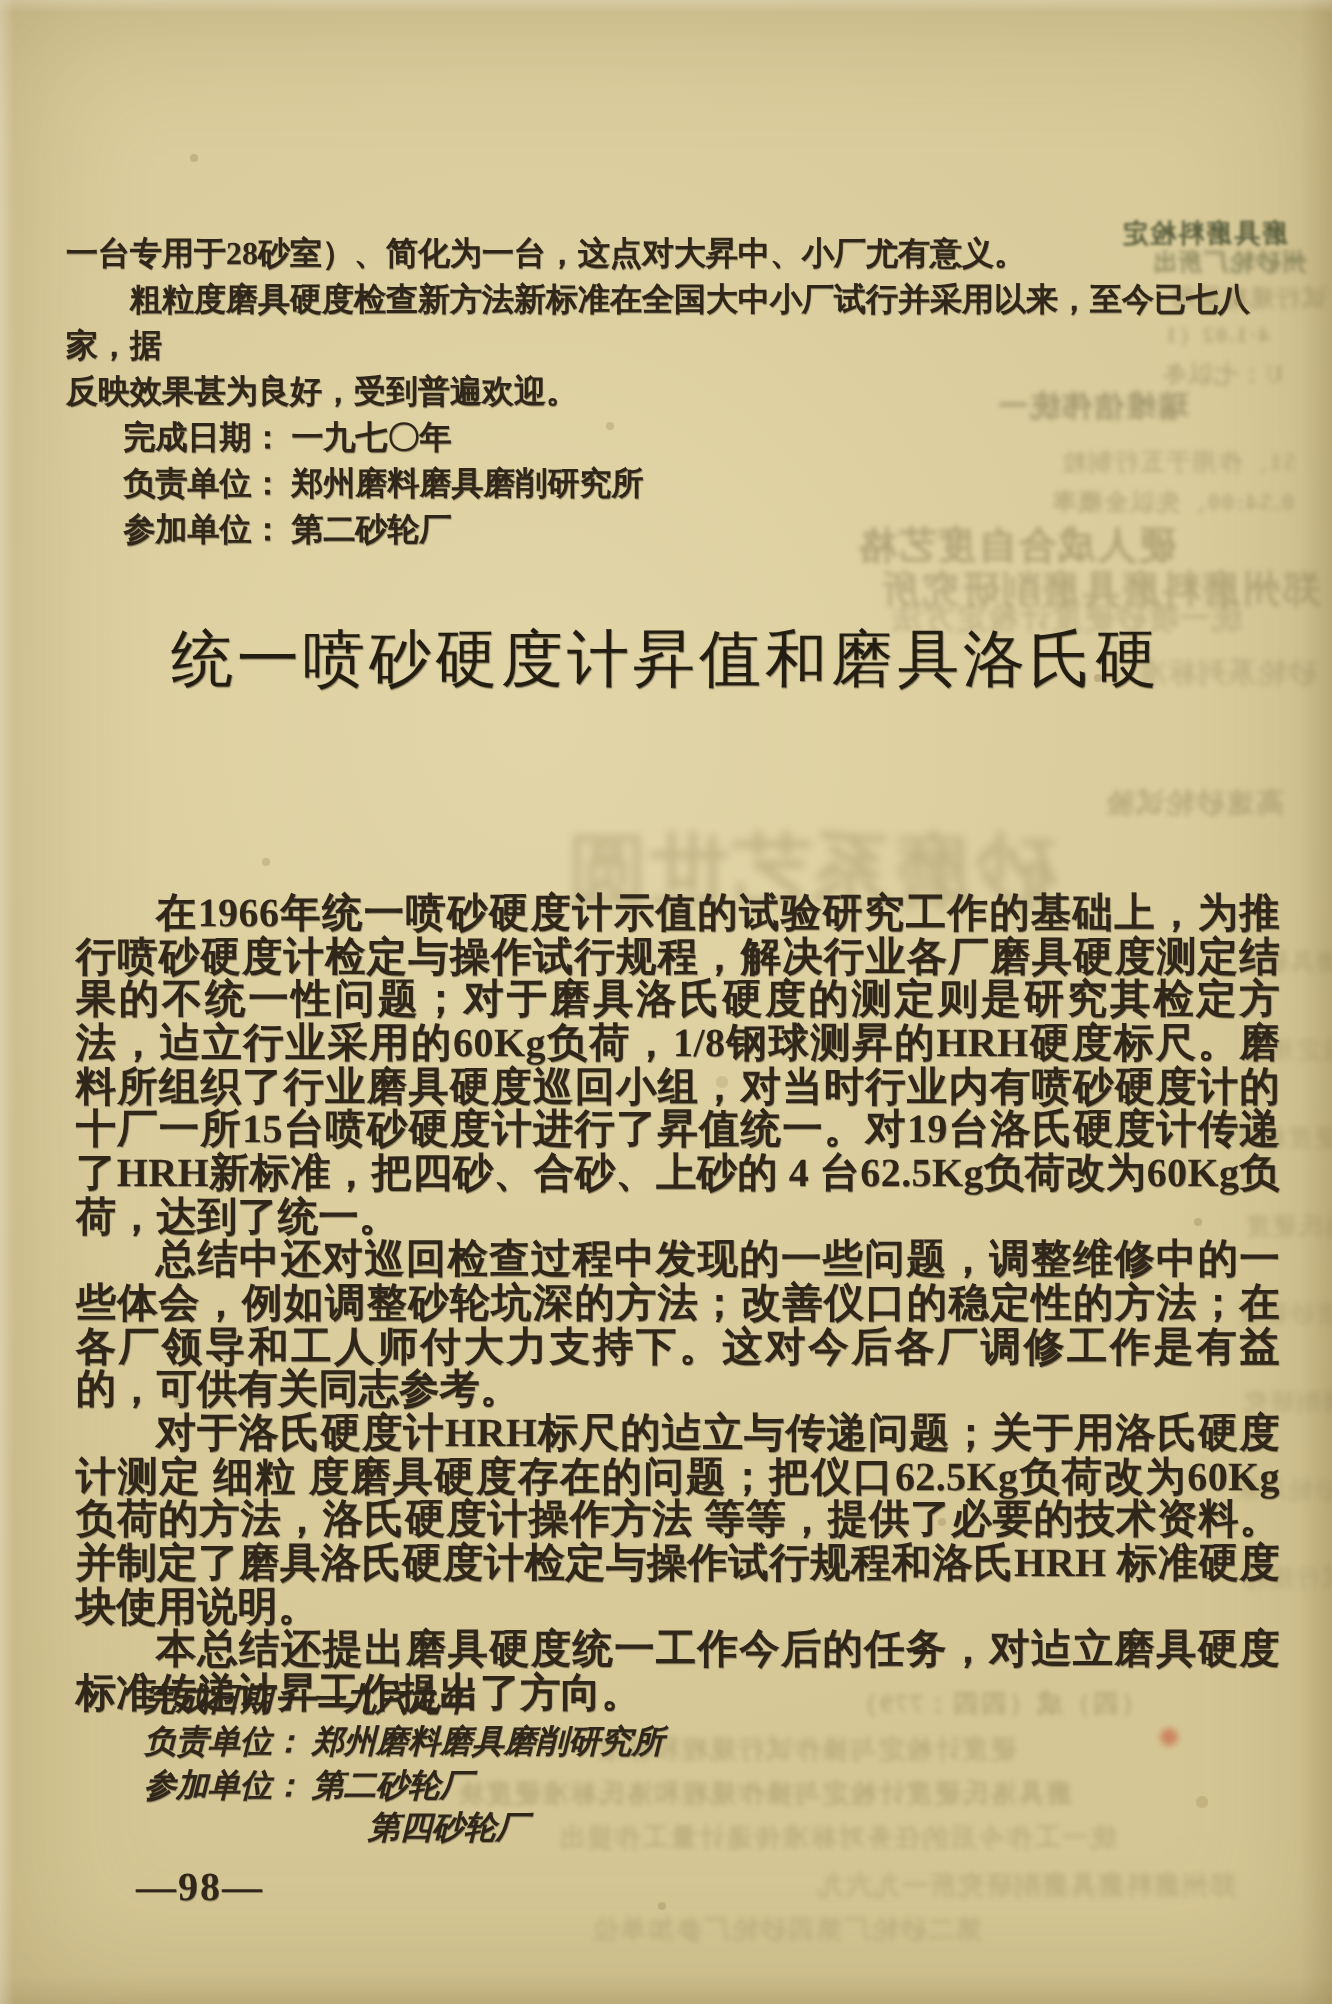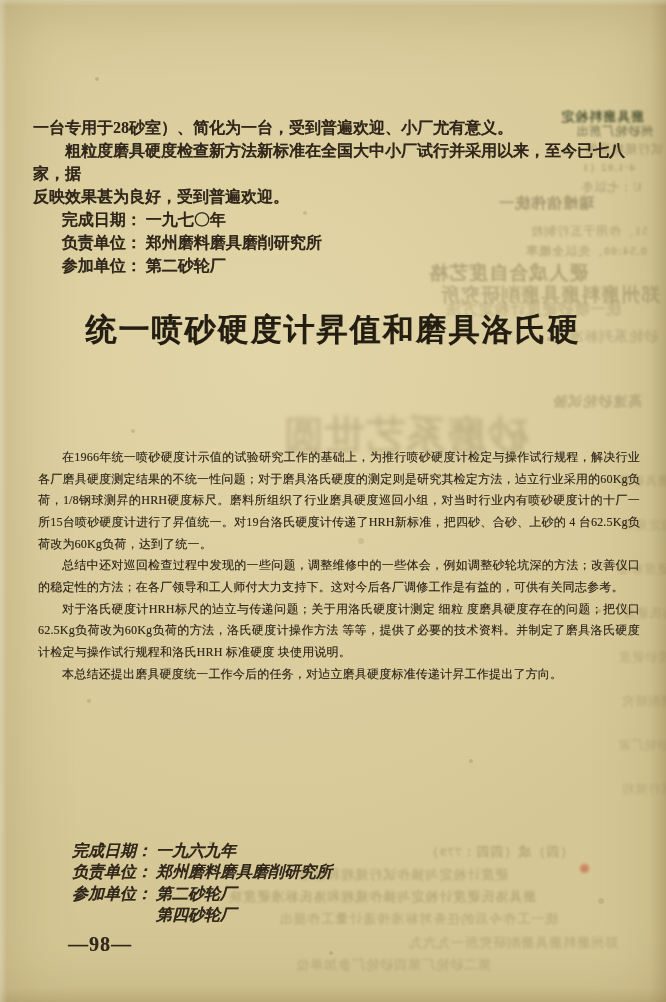--- a/index.html
+++ b/index.html
@@ -47,37 +47,37 @@
   }
   .ink{color:#30271a;text-shadow:0.3px 0.3px 0.4px rgba(48,39,26,.45);}
   .top-block{
     position:absolute;left:33px;top:116px;width:608px;
     font-size:16px;line-height:23px;font-weight:600;
   }
   .ind2{text-indent:2em;}
   .ind18{text-indent:1.8em;}
   .title-block{
     position:absolute;left:0;top:300px;width:100%;
-    text-align:center;font-weight:700;color:#241d12;
+    text-align:center;font-weight:400;color:#241d12;
     font-size:31px;line-height:60px;
     text-shadow:0.4px 0.4px 0.6px rgba(36,29,18,.55);
   }
   .t1{letter-spacing:2px;}
   .t2{letter-spacing:3px;}
   .body-block{
     position:absolute;left:38px;top:447px;width:602px;
-    font-size:12px;line-height:21.65px;font-weight:400;
+    font-size:20px;line-height:21.65px;font-weight:700;
     text-align:justify;letter-spacing:0.2px;
   }
   .body-block p{margin:0;text-indent:2em;}
   .footer-block{
     position:absolute;left:72px;top:840px;
     font-size:16px;line-height:21.3px;font-weight:600;font-style:italic;
   }
-  .f-extra{margin-left:84px;}
+  .f-extra{margin-left:112px;}
   .page-number{
     position:absolute;left:68px;top:933px;
     font-size:20px;font-weight:600;letter-spacing:1px;
   }
 </style>
 </head>
 <body>
 
 <div class="page">
 
@@ -107,21 +107,21 @@
       <div class="bl" style="left: 425px; top: 843px; font-size: 13px; opacity: 0.4; filter: blur(1.2px);">（四）成（四四：779）</div>
       <div class="bl" style="left: 298px; top: 866px; font-size: 13px; opacity: 0.32; filter: blur(1.2px);">硬度计检定与操作试行规程和标准</div>
       <div class="bl" style="left: 228px; top: 888px; font-size: 13px; opacity: 0.35; filter: blur(1.2px);">磨具洛氏硬度计检定与操作规程和洛氏标准硬度块</div>
       <div class="bl" style="left: 278px; top: 910px; font-size: 13px; opacity: 0.3; filter: blur(1.2px);">统一工作今后的任务对标准传递计量工作提出</div>
       <div class="bl" style="left: 408px; top: 934px; font-size: 13px; opacity: 0.28; filter: blur(1.2px);">郑州磨料磨具磨削研究所一九六九</div>
       <div class="bl" style="left: 295px; top: 956px; font-size: 13px; opacity: 0.25; filter: blur(1.2px);">第二砂轮厂第四砂轮厂参加单位</div>
     </div>
   <div class="mark-red"></div>
 
   <div class="top-block ink">
-    <div>一台专用于28砂室）、简化为一台，受到普遍欢迎、小厂尤有意义。</div>
+    <div>一台专用于28砂室）、简化为一台，这点对大昇中、小厂尤有意义。</div>
     <div class="ind2">粗粒度磨具硬度检查新方法新标准在全国大中小厂试行并采用以来，至今已七八家，据</div>
     <div>反映效果甚为良好，受到普遍欢迎。</div>
     <div class="ind18">完成日期： 一九七〇年</div>
     <div class="ind18">负责单位： 郑州磨料磨具磨削研究所</div>
     <div class="ind18">参加单位： 第二砂轮厂</div>
   </div>
 
   <div class="title-block">
     <div class="t1">统一喷砂硬度计昇值和磨具洛氏硬</div>
   </div>

